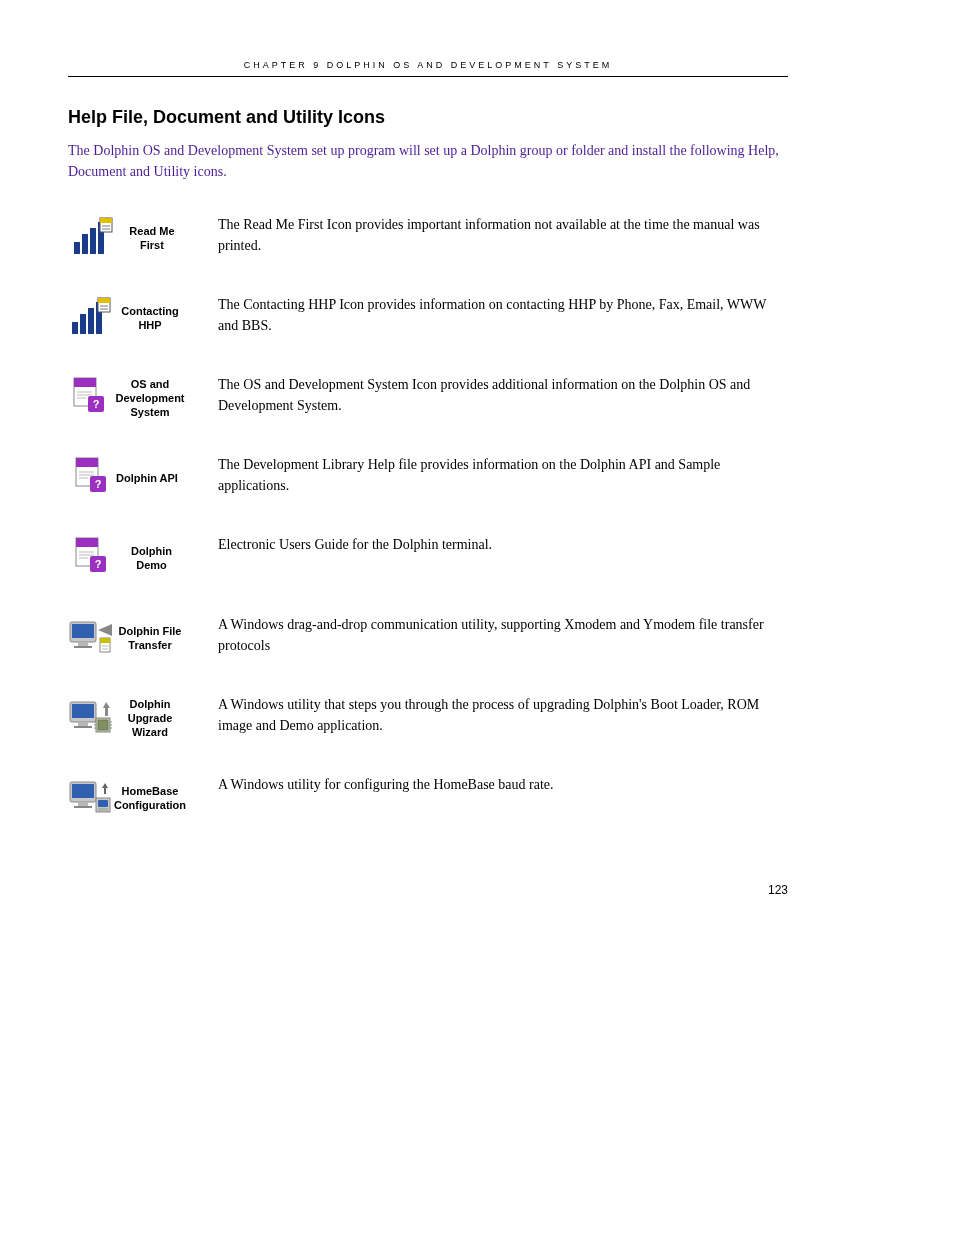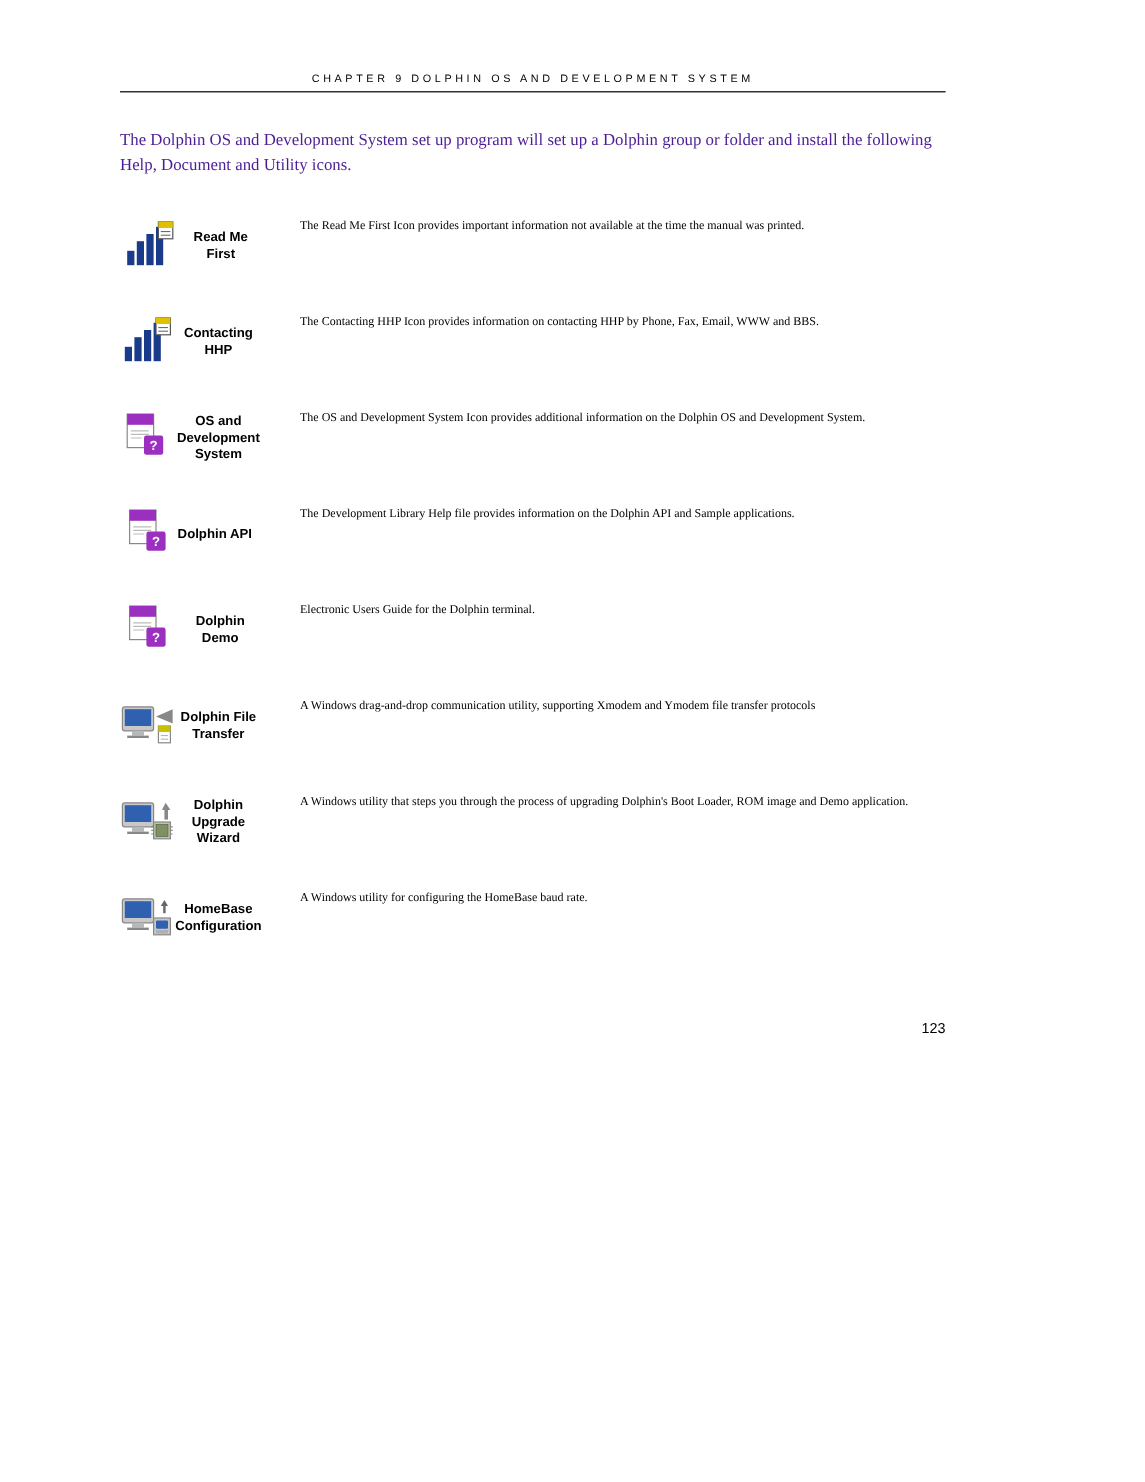--- a/index.html
+++ b/index.html
@@ -8,21 +8,21 @@
       font-family: "Times New Roman", Times, serif;
       width: 954px;
       min-height: 1235px;
       position: relative;
       color: #000000;
     }
 
     .page {
       width: 888px;
       min-height: 1235px;
-      padding: 60px 100px 60px 100px;
+      padding: 60px 100px 60px 68px;
       position: relative;
     }
 
     .chapter-header {
       text-align: center;
       font-family: Arial, Helvetica, sans-serif;
       font-size: 9px;
       letter-spacing: 3px;
       text-transform: uppercase;
       color: #000;
@@ -79,21 +79,21 @@
     .icon-label {
       font-family: Arial, Helvetica, sans-serif;
       font-size: 11px;
       font-weight: bold;
       text-align: center;
       color: #000;
       line-height: 1.3;
     }
 
     .icon-description {
-      font-size: 10px;
+      font-size: 14px;
       line-height: 1.5;
       color: #000;
       padding-top: 2px;
     }
 
     .page-number {
       text-align: right;
       font-family: Arial, Helvetica, sans-serif;
       font-size: 12px;
       margin-top: 59px;
@@ -101,20 +101,21 @@
     }
   </style>
 </head>
 <body>
 
 <div class="page">
 
   <div class="chapter-header">CHAPTER 9  DOLPHIN OS AND DEVELOPMENT SYSTEM</div>
   <hr class="header-rule">
 
+  <div class="section-title">Help File, Document and Utility Icons</div>
 
   <div class="intro-text">The Dolphin OS and Development System set up program will set up a Dolphin group or folder and install the following Help, Document and Utility icons.</div>
 
   <div>
 
     <div class="icon-row">
       <div class="icon-col">
         <div class="icon-image">
           <svg width="44" height="44" viewBox="0 0 44 44" xmlns="http://www.w3.org/2000/svg">
 

